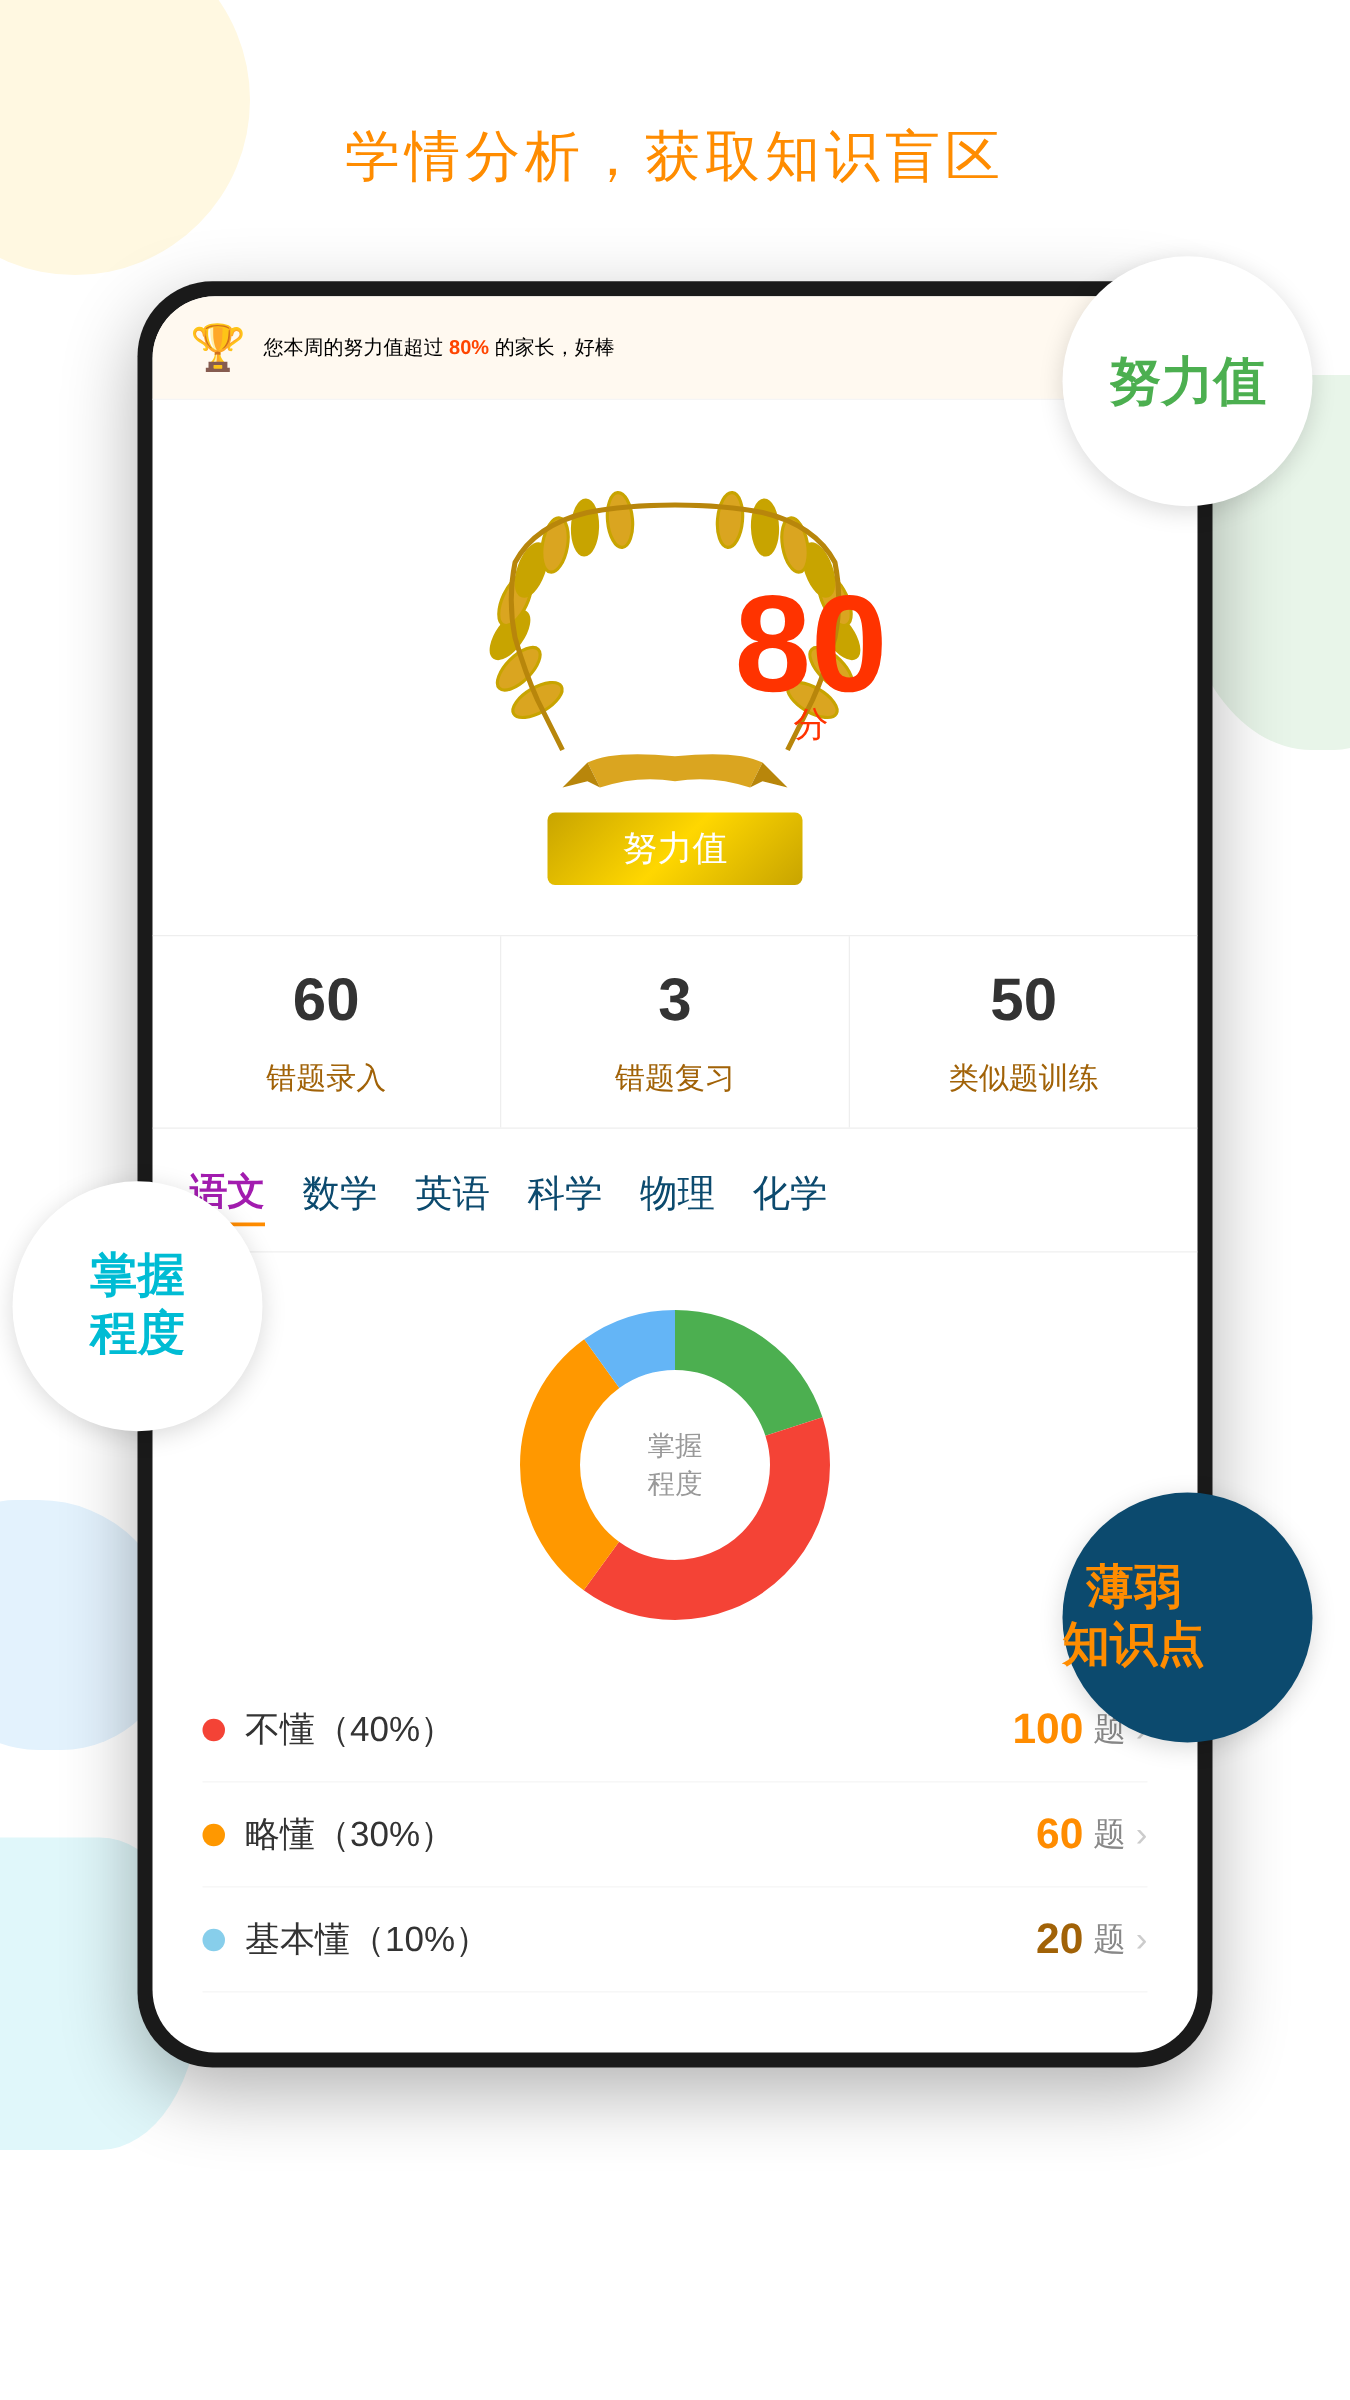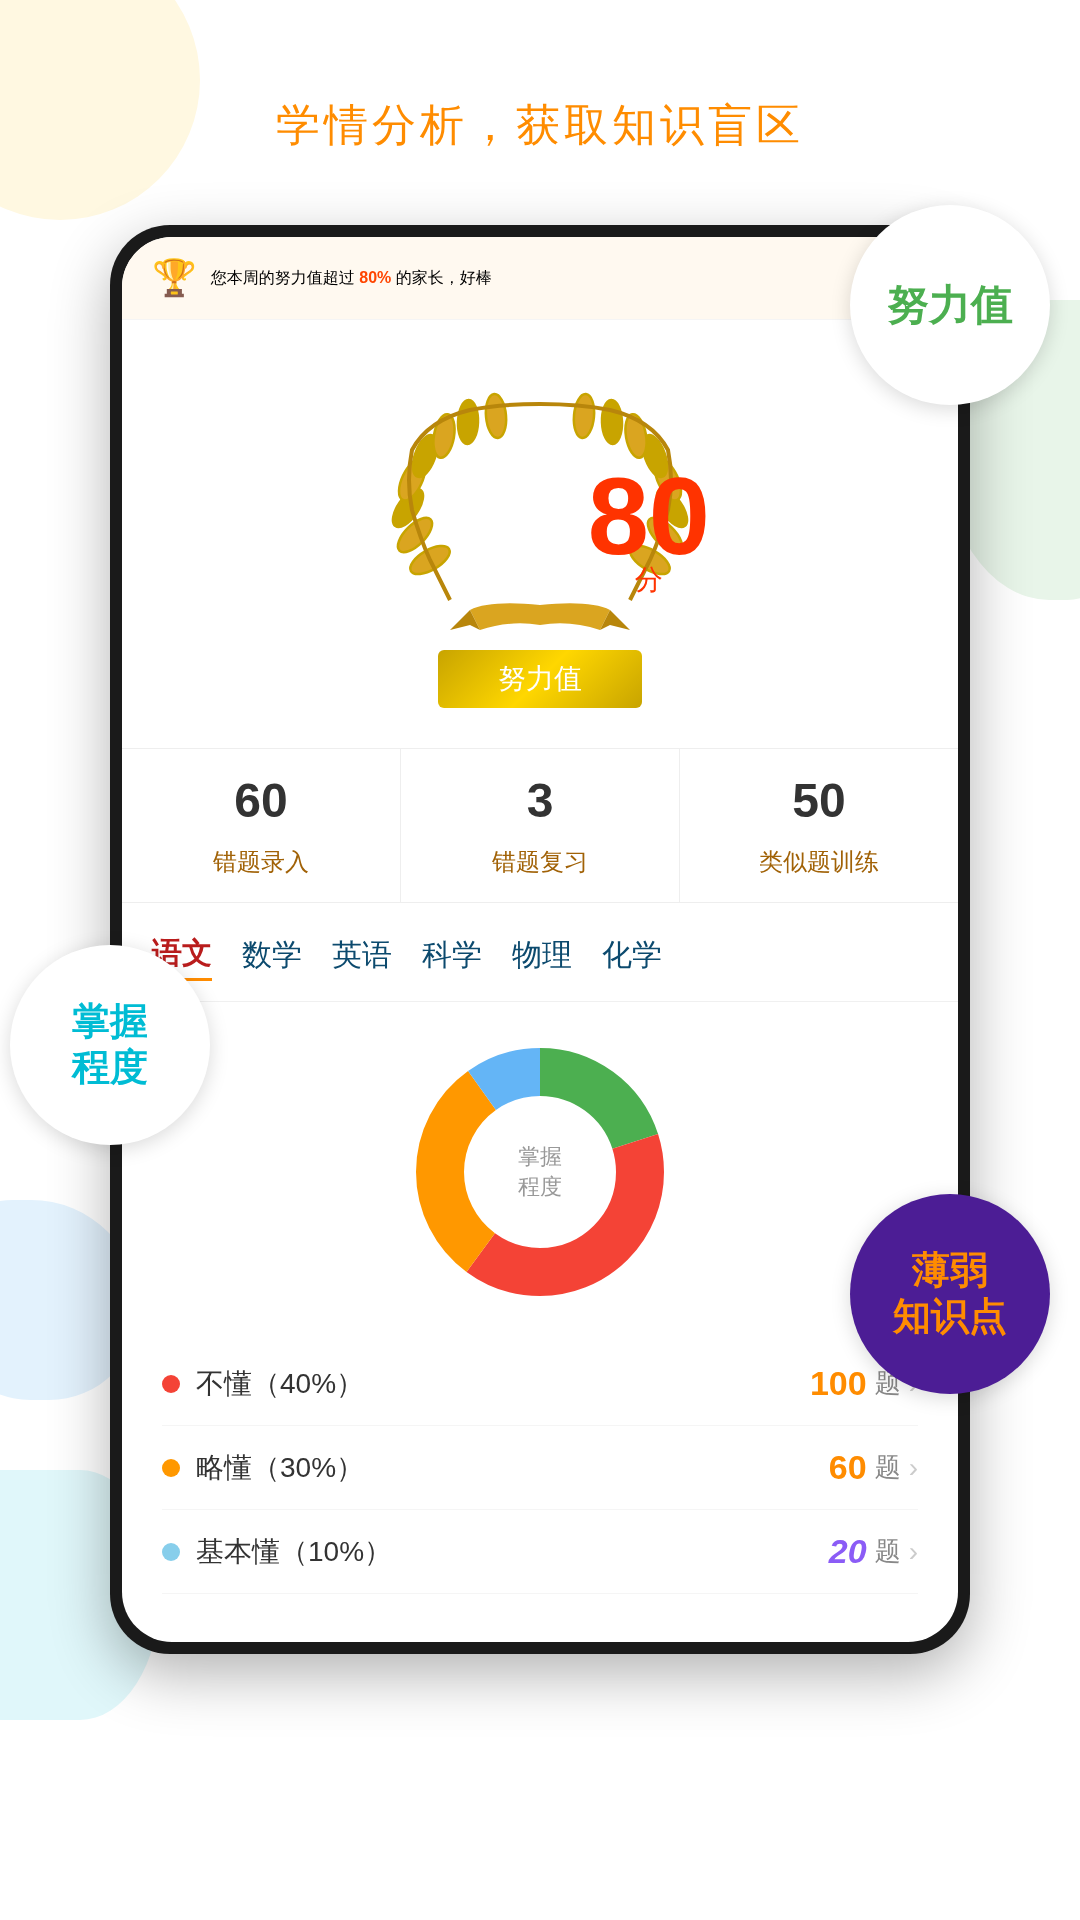--- a/index.html
+++ b/index.html
@@ -148,26 +148,26 @@
       text-align: center;
     }
 
     
     .weak-badge {
       position: absolute;
       bottom: 260px;
       right: -80px;
       width: 200px;
       height: 200px;
-      background: #4c1d95;
+      background: #0c4a6e;
       border-radius: 50%;
       box-shadow: 0 4px 20px rgba(0,0,0,0.15);
       display: flex;
       flex-direction: column;
-      align-items: center;
+      align-items: flex-start;
       justify-content: center;
       z-index: 10;
     }
     .weak-badge-text {
       font-size: 38px;
       font-weight: 800;
       color: #FF8C00;
       line-height: 1.2;
       text-align: center;
     }
@@ -257,21 +257,21 @@
       gap: 30px;
       align-items: center;
       border-bottom: 1px solid #f0f0f0;
     }
     .subject-tab {
       font-size: 30px;
       color: #0c4a6e;
       padding-bottom: 4px;
     }
     .subject-tab.active {
-      color: #b91c1c;
+      color: #a21caf;
       border-bottom: 3px solid #FF8C00;
       font-weight: 700;
     }
 
     
     .chart-section {
       padding: 30px 30px 20px;
       display: flex;
       align-items: center;
       justify-content: center;
@@ -462,21 +462,21 @@
         <div class="legend-item">
           <div class="legend-dot" style="background:#FF9800;"></div>
           <span class="legend-label">略懂（30%）</span>
           <span class="legend-count" style="color:#FF8C00;">60</span>
           <span class="legend-unit">题</span>
           <span class="legend-arrow">›</span>
         </div>
         <div class="legend-item">
           <div class="legend-dot" style="background:#87CEEB;"></div>
           <span class="legend-label">基本懂（10%）</span>
-          <span class="legend-count" style="color:#8b5cf6;font-style:italic;">20</span>
+          <span class="legend-count" style="color:#a16207;">20</span>
           <span class="legend-unit">题</span>
           <span class="legend-arrow">›</span>
         </div>
       </div>
 
     </div>
   </div>
 </div>
 
 </body></html>

